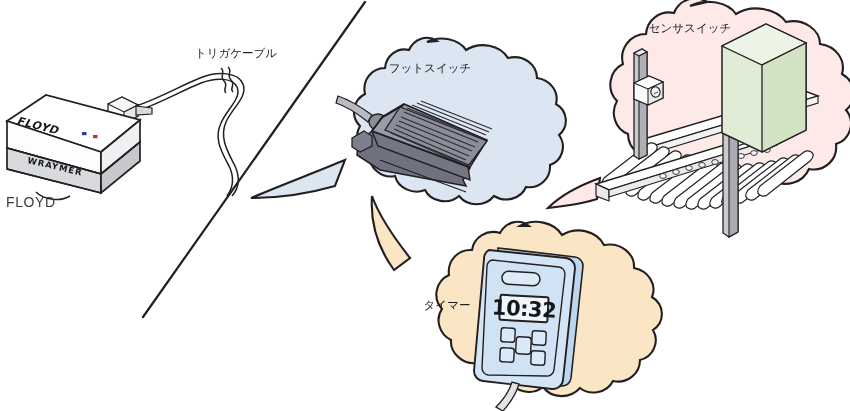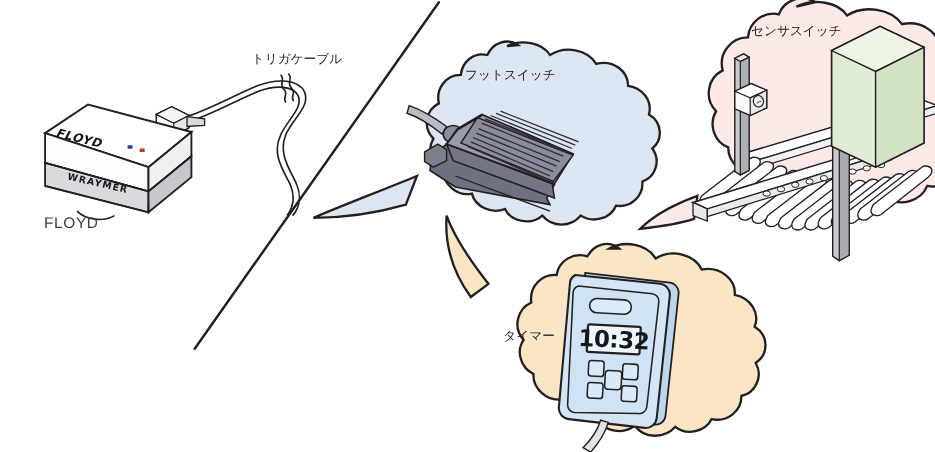--- a/index.html
+++ b/index.html
@@ -12,21 +12,20 @@
     height: 411px;
     font-family: "Liberation Sans", sans-serif;
     overflow: hidden;
     position: relative;
   }
   #stage {
     position: absolute;
     left: 0; top: 0;
     width: 762px;
     height: 411px;
-    margin-left: 34px;
   }
   svg.scene { display: block; }
   .lbl-jp {
     font-family: "DejaVu Sans", sans-serif;
     font-size: 11.5px;
     fill: #1a1a1a;
   }
   .lbl-en {
     font-family: "Liberation Sans", sans-serif;
     font-size: 14px;

